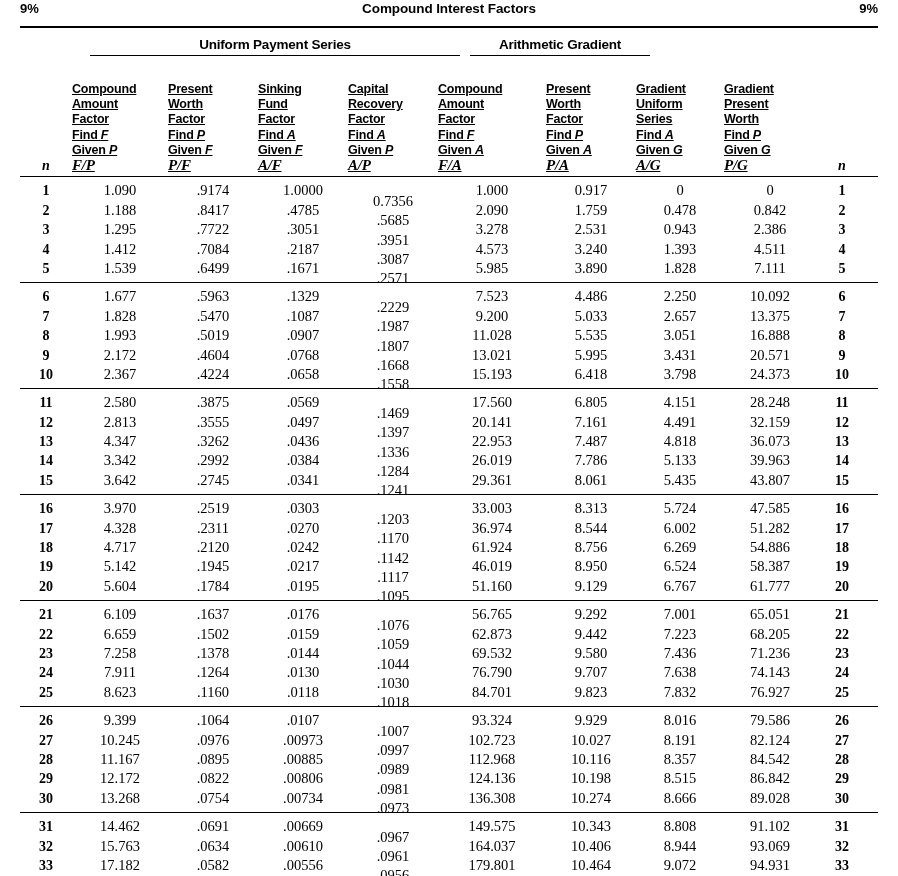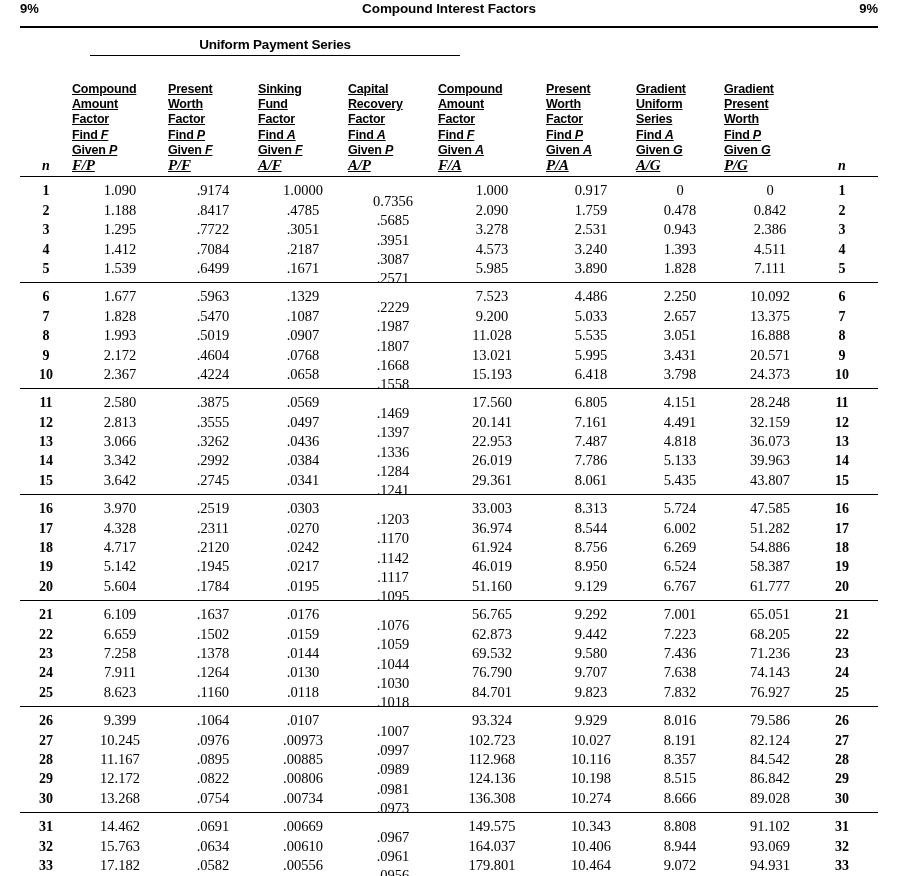--- a/index.html
+++ b/index.html
@@ -163,20 +163,24 @@
   <div class="rule-heavy"></div>
 
   <div class="group-row">
     <div class="group-spacer c-n"></div>
     <div class="group-spacer" style="width:18px"></div>
     <div class="group-cell" style="width:370px">
       <div>Uniform Payment Series</div>
       <div class="group-underline"></div>
     </div>
     <div class="group-spacer" style="width:10px"></div>
+    <div class="group-cell" style="width:180px">
+      <div>Arithmetic Gradient</div>
+      <div class="group-underline"></div>
+    </div>
     <div class="group-spacer c-n2"></div>
   </div>
 
   <div class="colhead-row">
 
     <div class="n-head c-n">n</div>
 
     <div class="colhead c-fp">
       <div>Compound</div>
       <div>Amount</div>
@@ -396,21 +400,21 @@
         <div class="cell c-af">.0497</div>
         <div class="cell c-ap">.1397</div>
         <div class="cell c-fa">20.141</div>
         <div class="cell c-pa">7.161</div>
         <div class="cell c-ag">4.491</div>
         <div class="cell c-pg">32.159</div>
         <div class="cell-n c-n2">12</div>
       </div>
       <div class="data-row">
         <div class="cell-n c-n">13</div>
-        <div class="cell c-fp">3.066</div>
+        <div class="cell c-fp">4.347</div>
         <div class="cell c-pf">.3262</div>
         <div class="cell c-af">.0436</div>
         <div class="cell c-ap">.1336</div>
         <div class="cell c-fa">22.953</div>
         <div class="cell c-pa">7.487</div>
         <div class="cell c-ag">4.818</div>
         <div class="cell c-pg">36.073</div>
         <div class="cell-n c-n2">13</div>
       </div>
       <div class="data-row">

